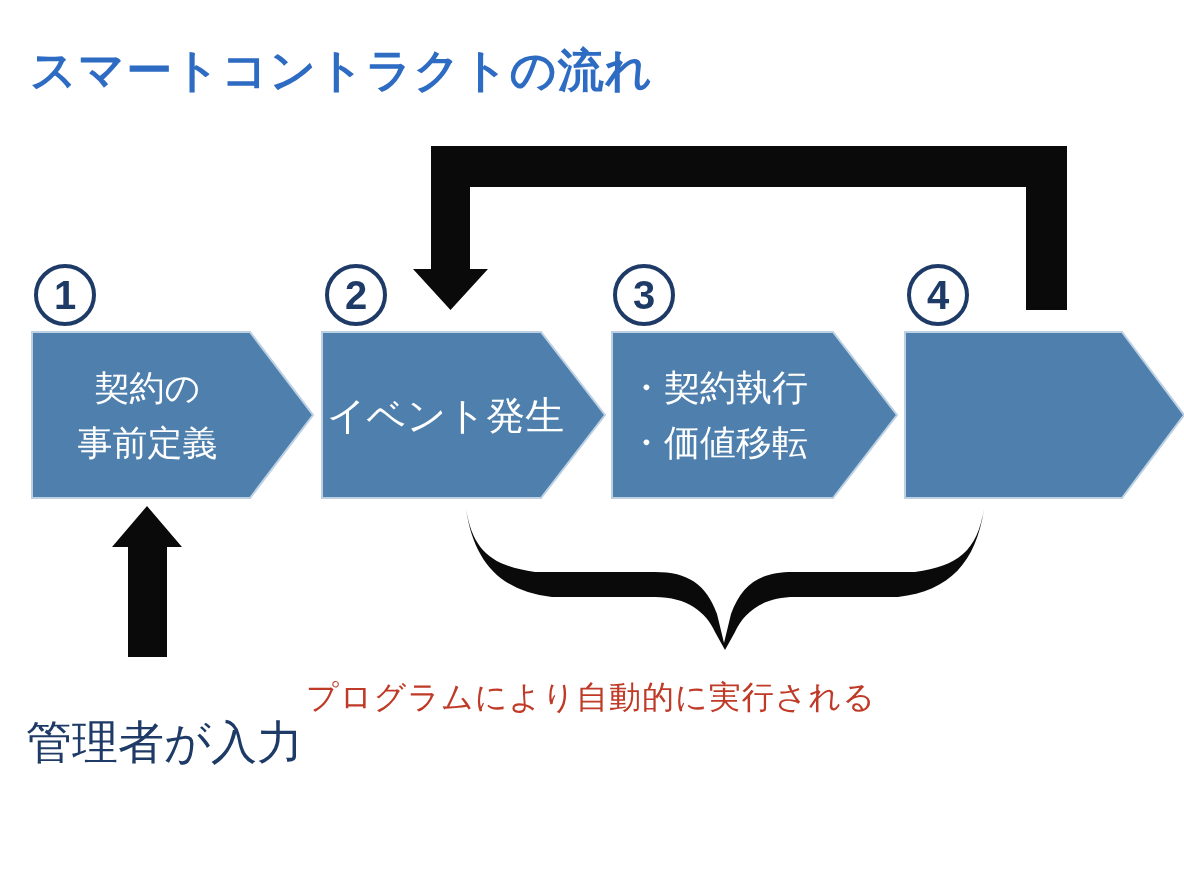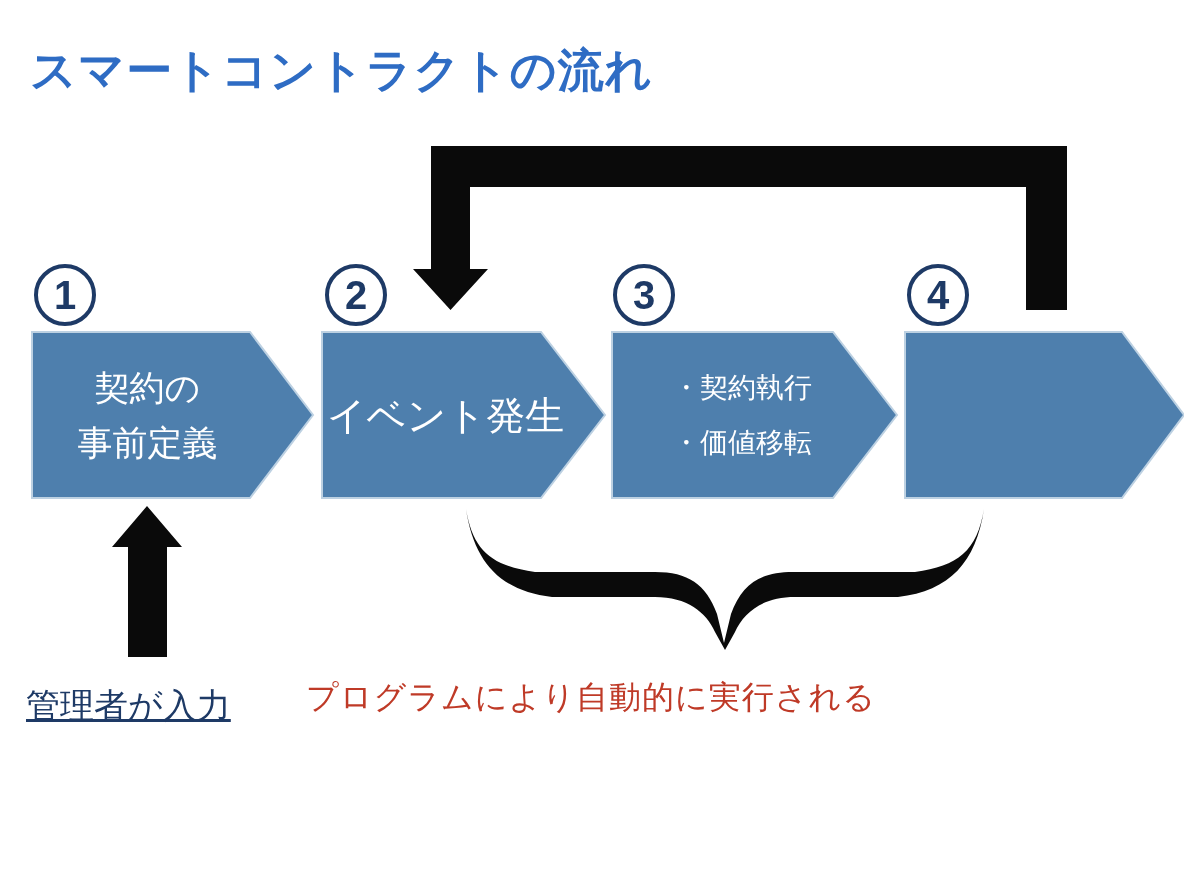--- a/index.html
+++ b/index.html
@@ -56,33 +56,31 @@
     white-space: pre-line;
     color: var(--step-text, #fff);
     font-size: 39px;
     line-height: 55px;
     padding-right: 36px;
   }
   .step-label.two-line { font-size: 35px; padding-right: 50px; }
   .step-label.bullets {
     justify-content: flex-start;
     text-align: left;
-    font-size: 28px;
+    font-size: 36px;
     padding-left: 16px;
     padding-right: 0;
-    margin-left: 44px;
   }
   .admin-label {
     position: absolute;
     left: 26px;
-    top: 683px;
-    font-size: 34px;
+    top: 712px;
+    font-size: 46px;
     font-weight: 500;
     color: var(--navy, #1e3a66);
-    text-decoration: underline;
   }
   .auto-label {
     position: absolute;
     left: 306px;
     top: 676px;
     font-size: 32px;
     font-weight: normal;
     letter-spacing: 1px;
     color: var(--red, #bf3a27);
   }

